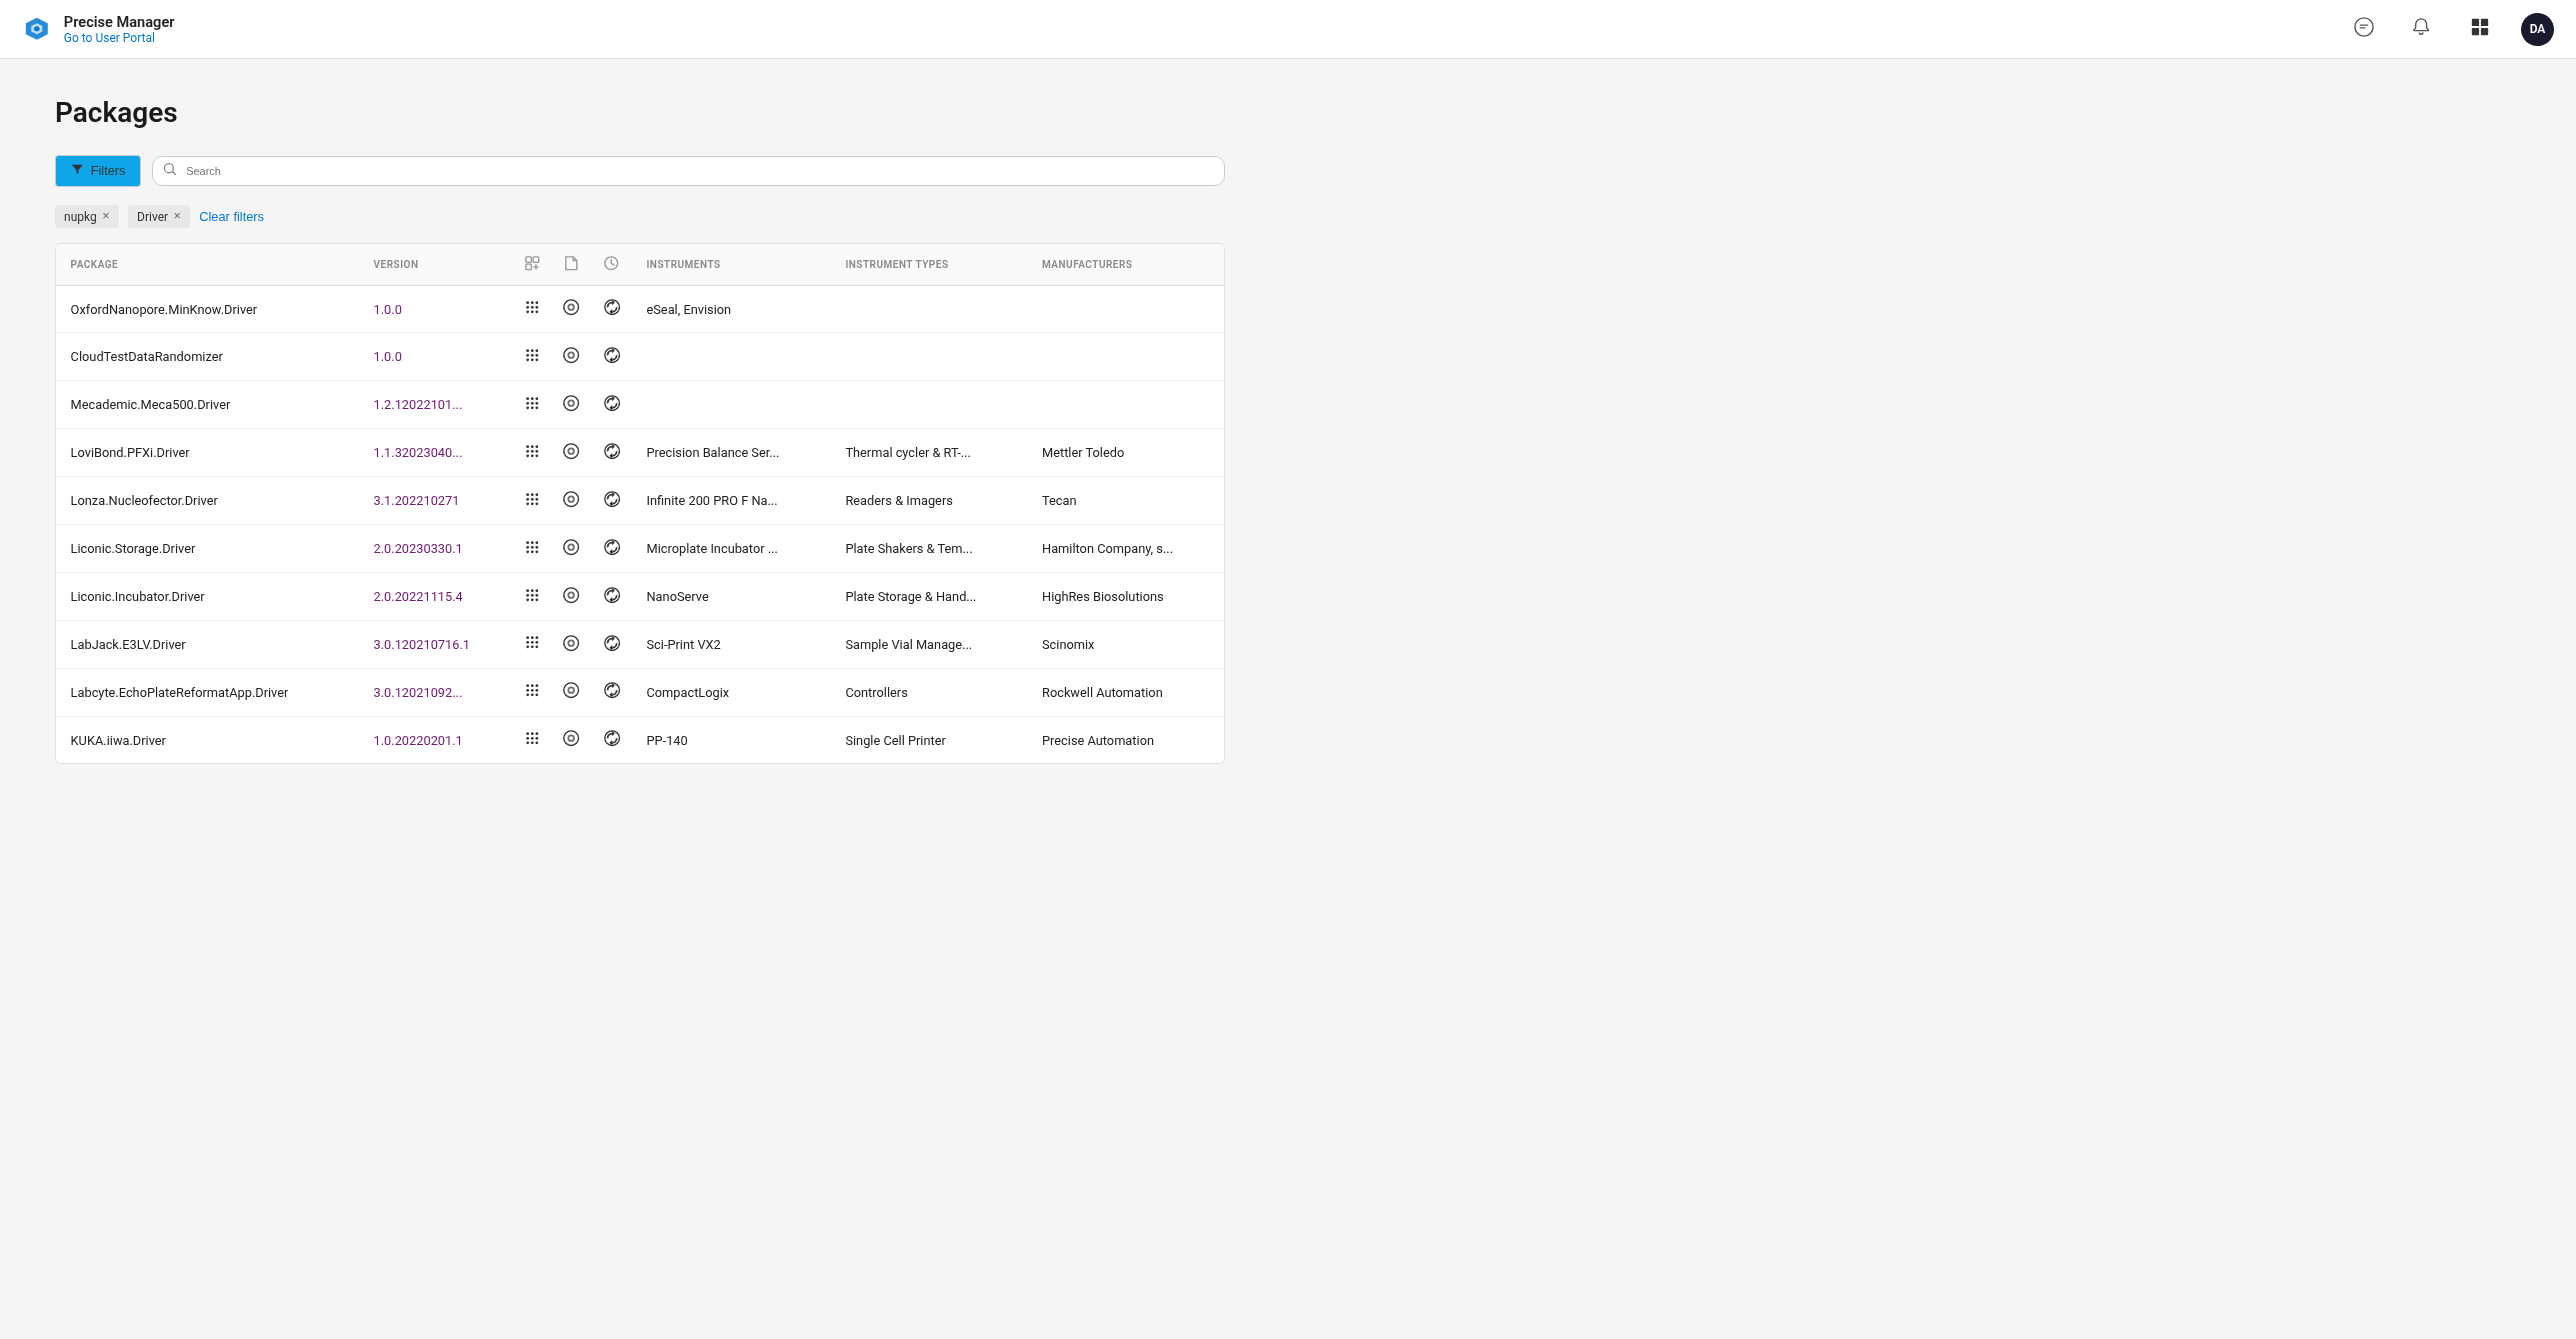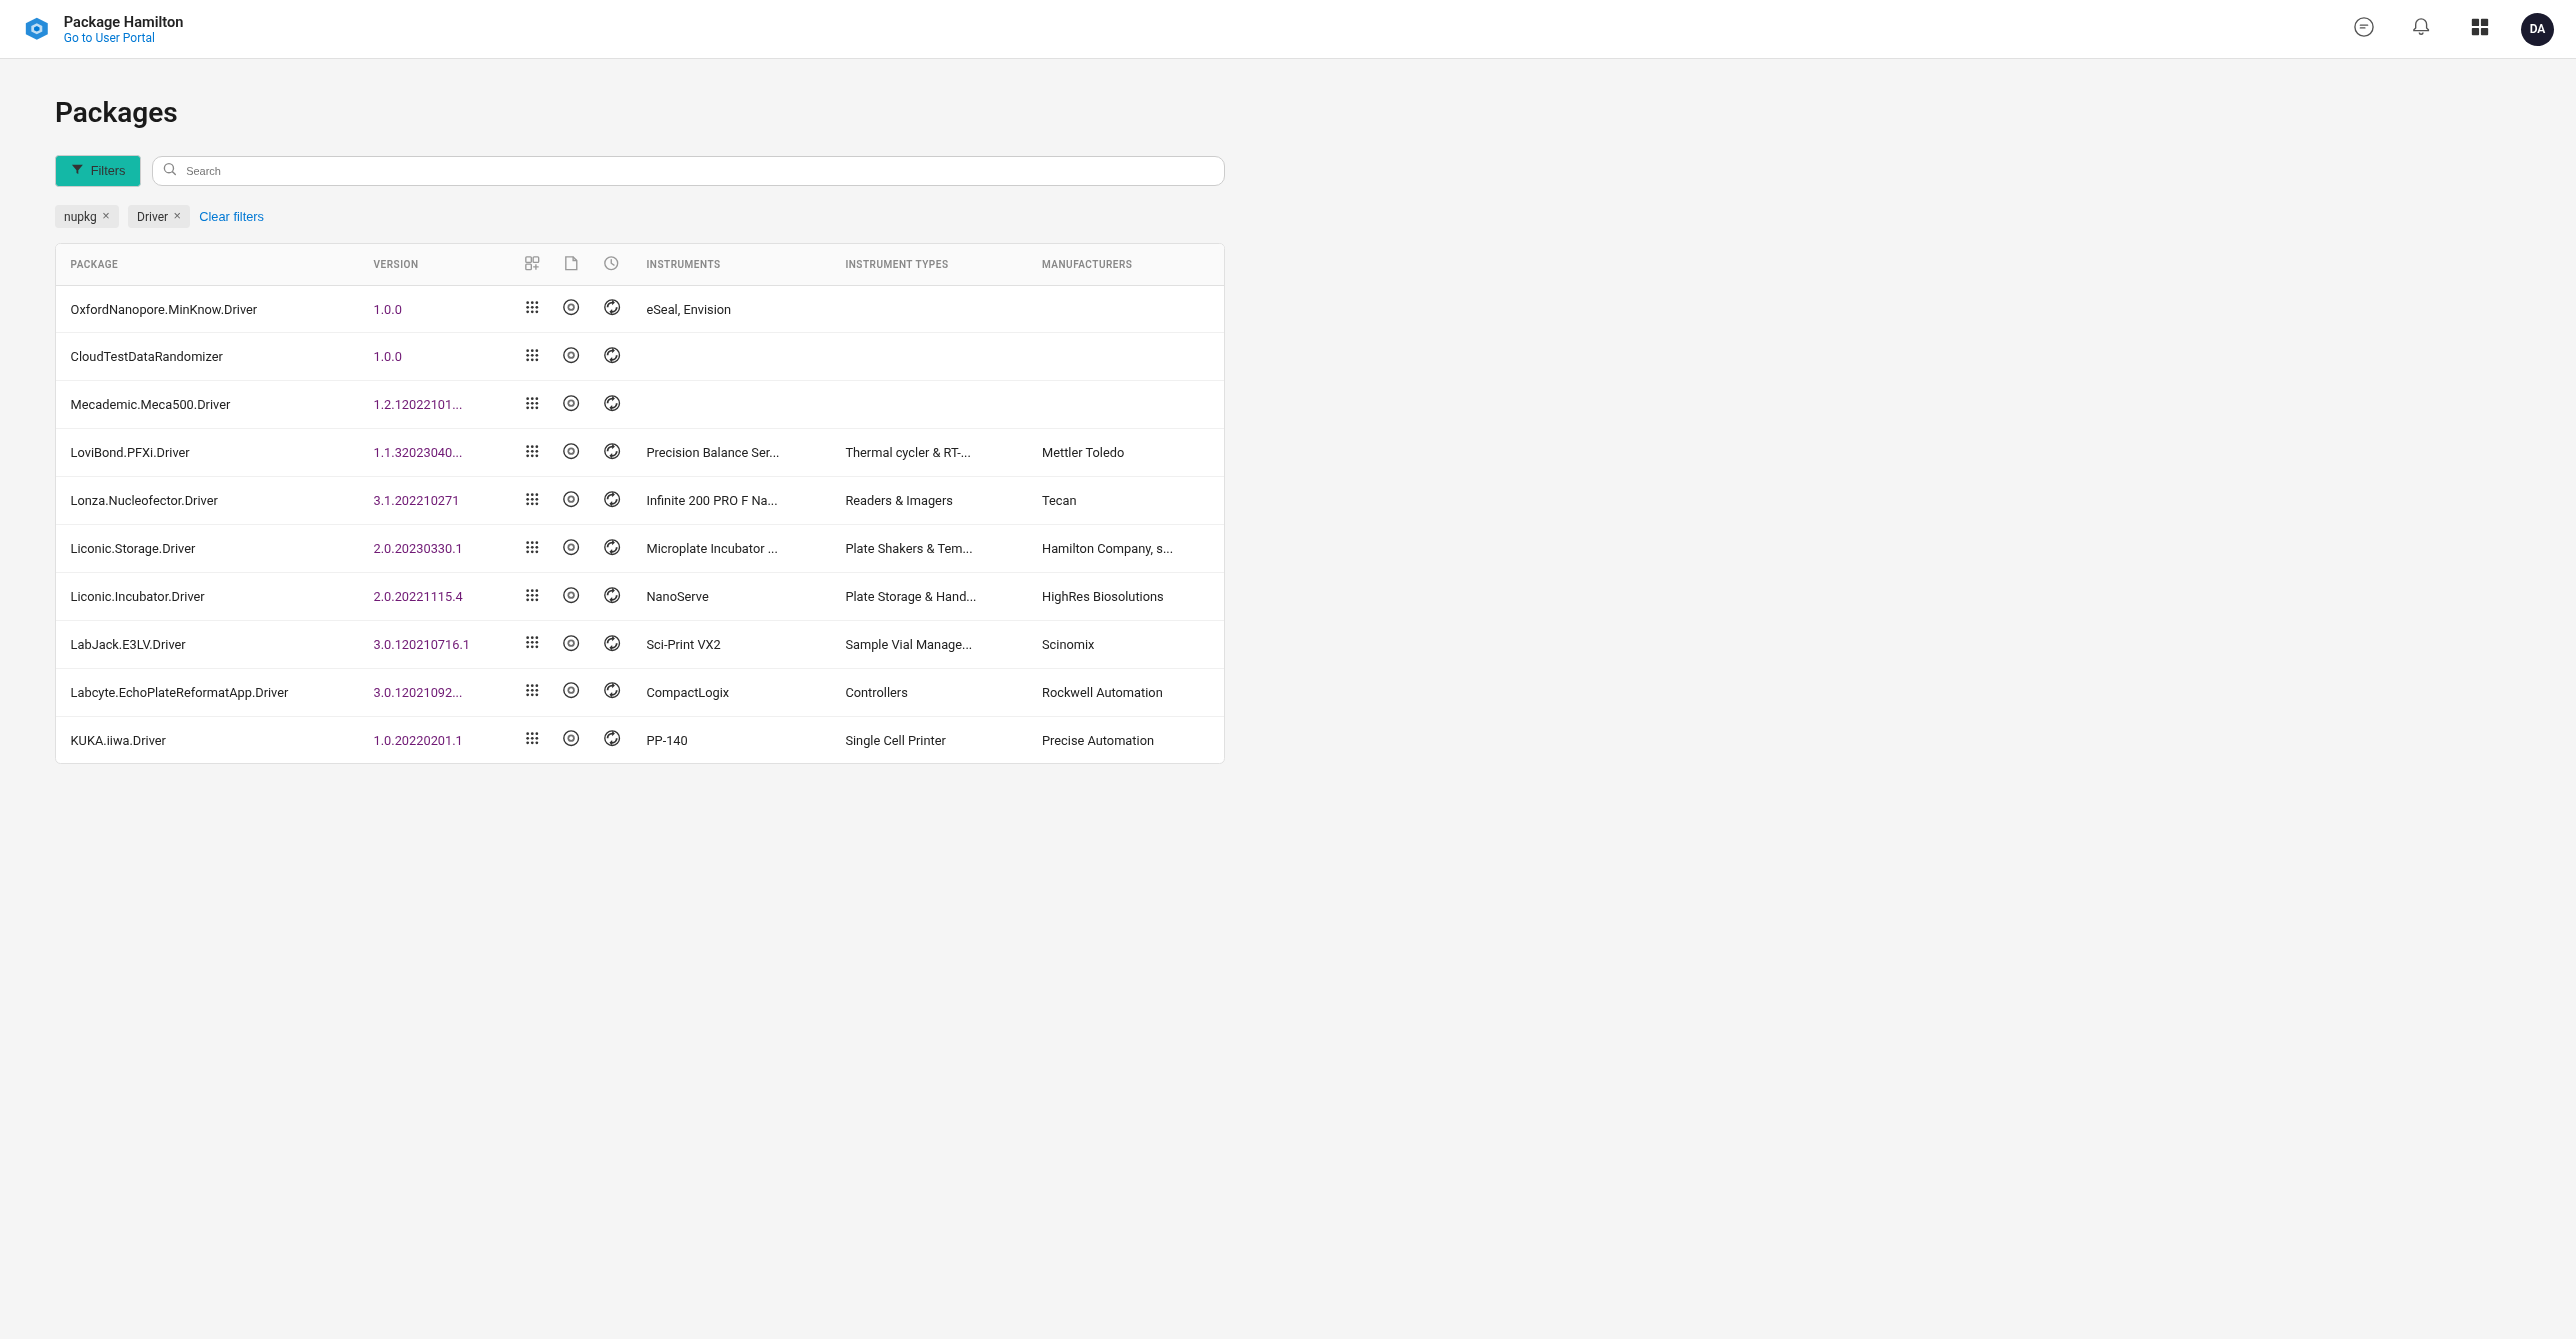--- a/index.html
+++ b/index.html
@@ -102,21 +102,21 @@
       gap: 11px;
       margin-bottom: 18.3px;
     }
     .filters-btn {
       display: flex;
       align-items: center;
       gap: 7.3px;
       padding: 7.3px 14.6px;
       border: 0.9px solid #ccc;
       border-radius: 3.7px;
-      background: #14b8a6;
+      background: #0ea5e9;
       cursor: pointer;
       font-size: 12.8px;
       color: #333;
       white-space: nowrap;
     }
     .search-wrapper {
       flex: 1;
       position: relative;
     }
     .search-icon-inside {
@@ -279,21 +279,21 @@
 <div class="header">
   <div class="header-left">
     <div class="logo-icon">
       <svg viewBox="0 0 28 28" fill="none" xmlns="http://www.w3.org/2000/svg">
         <polygon points="14,2 26,8 26,20 14,26 2,20 2,8" fill="#0078d4" opacity="0.85"></polygon>
         <polygon points="14,8 20,11 20,17 14,20 8,17 8,11" fill="#fff" opacity="0.7"></polygon>
         <polygon points="14,11 17,12.5 17,15.5 14,17 11,15.5 11,12.5" fill="#0078d4"></polygon>
       </svg>
     </div>
     <div class="header-titles">
-      <span class="app-title">Package Hamilton</span>
+      <span class="app-title">Precise Manager</span>
       <a class="user-portal-link">Go to User Portal</a>
     </div>
   </div>
   <div class="header-right">
     <button class="header-icon-btn" title="Chat">
       <span>
         <svg width="20" height="20" viewBox="0 0 22 22" fill="none" xmlns="http://www.w3.org/2000/svg">
           <circle cx="11" cy="11" r="10" stroke="#555" stroke-width="1.5"></circle>
           <path d="M7 9h8M7 12h5" stroke="#555" stroke-width="1.5" stroke-linecap="round"></path>
         </svg>

